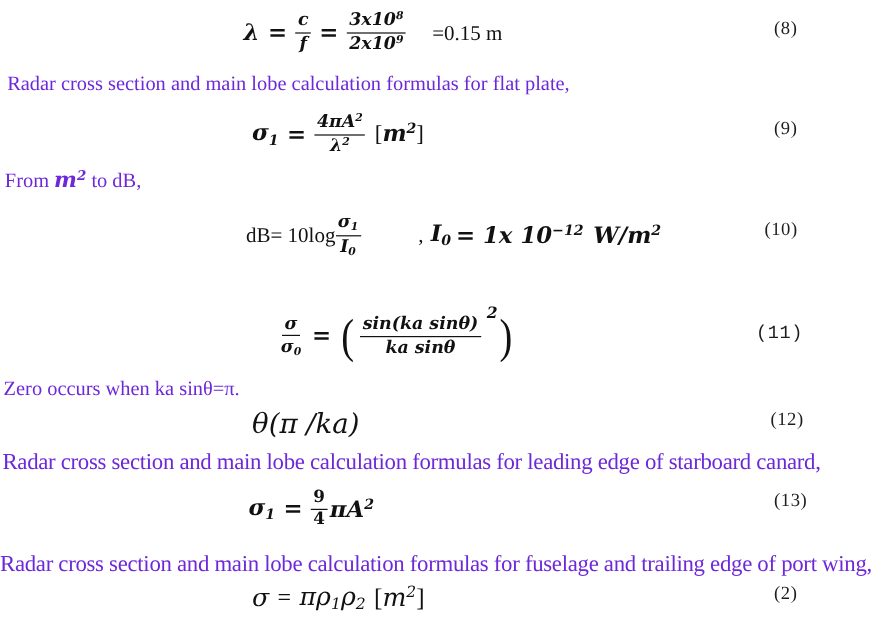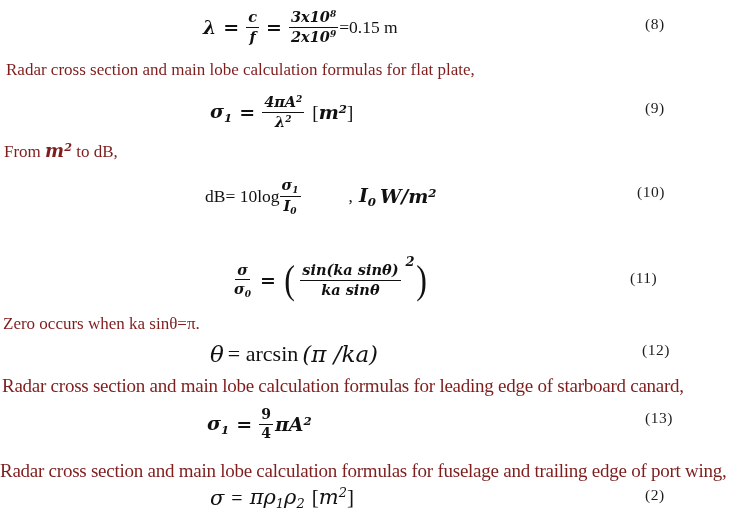--- a/index.html
+++ b/index.html
@@ -3,21 +3,21 @@
 <meta charset="utf-8">
 <style>
   * { margin:0; padding:0; box-sizing:border-box; }
   html,body { background:#ffffff; }
   .page {
     position:relative; width:740px; height:518px; background:#ffffff;
     color:#1a1a1a; overflow:hidden;
     font-family:"Liberation Serif", serif;
   }
   .row { position:absolute; white-space:nowrap; }
-  .btext { font-size:17px; color:#7f1d1d; }
+  .btext { font-size:17px; color:#6d28d9; }
   .tight { font-size:19px; letter-spacing:-0.25px; }
   .eqrow { display:flex; align-items:center; }
   .math {
     font-family:"DejaVu Serif", serif; font-style:italic; font-weight:bold;
     font-size:19px; color:#111;
   }
   .group { display:inline-block; white-space:nowrap; }
   .frac { display:inline-flex; flex-direction:column; align-items:center;
           line-height:1.12; font-size:14.5px; text-align:center; }
   .frac .num { border-bottom:1.6px solid #111; padding:0 2px 1px; }
@@ -49,21 +49,21 @@
     <span class="group mx">=</span>
     <span class="frac">
       <span class="num">c</span>
       <span class="den">f</span>
     </span>
     <span class="group mx">=</span>
     <span class="frac">
       <span class="num"><span>3x10</span><span class="sup">8</span></span>
       <span class="den"><span>2x10</span><span class="sup">9</span></span>
     </span>
-    <span class="group upright lhs17" style="margin-left:1px;">=0.15 m</span>
+    <span class="group upright lhs17" style="margin-left:22px;">=0.15 m</span>
   </div>
   <div class="row eqlabel" style="left:645px; top:15px;">(8)</div>
 
   <div class="row btext" style="left:6px; top:60px;">Radar cross section and main lobe calculation formulas for flat plate,</div>
 
   <div class="row eqrow math" style="left:210px; top:91px; height:42px;">
     <span class="group"><span>σ</span><span class="sub">1</span></span>
     <span class="group mx">=</span>
     <span class="frac">
       <span class="num"><span>4πA</span><span class="sup">2</span></span>
@@ -78,46 +78,46 @@
   </div>
 
   <div class="row eqrow math" style="left:205px; top:175px; height:42px;align-items:center;">
     <span class="group upright lhs17">dB= 10log</span>
     <span class="frac">
       <span class="num"><span>σ</span><span class="sub">1</span></span>
       <span class="den"><span>I</span><span class="sub">0</span></span>
     </span>
     <span class="group upright lhs17 gap48">,</span>
     <span class="group" style="margin-left:6px;"><span>I</span><span class="sub">0</span></span>
+    <span class="group mxs"><span>= 1x 10</span><span class="sup">−12</span></span>
     <span class="group mxs"><span>W/m</span><span class="sup">2</span></span>
   </div>
   <div class="row eqlabel" style="left:637px; top:183px;">(10)</div>
 
 
   <div class="row eqrow math" style="left:232px; top:256px; height:48px;">
     <span class="frac">
       <span class="num">σ</span>
       <span class="den"><span>σ</span><span class="sub">0</span></span>
     </span>
     <span class="group mx">=</span>
     <span class="bigparen">(</span>
     <span class="frac" style="margin:0 4px;">
       <span class="num">sin(ka sinθ)</span>
       <span class="den">ka sinθ</span>
     </span>
     <span class="exp2">2</span>
     <span class="bigparen">)</span>
   </div>
-  <div class="row eqlabel" style="left:630px; top:269px;">(11)</div>
+  <div class="row eqlabel" style="left:630px; top:269px;font-family:Liberation Mono, monospace;">(11)</div>
 
   <div class="row btext" style="left:3px; top:314px;">Zero occurs when ka sinθ=π.</div>
 
   <div class="row eqrow math m23" style="left:210px; top:339px; height:30px;">
     <span class="group">θ</span>
-    <span class="group upright mxs" style="font-size:22px;">= arcsin</span>
     <span class="group">(π /ka)</span>
   </div>
   <div class="row eqlabel" style="left:642px; top:341px;">(12)</div>
 
   <div class="row btext tight" style="left:2px; top:375px;">Radar cross section and main lobe calculation formulas for leading edge of starboard canard,</div>
 
   <div class="row eqrow math" style="left:207px; top:403px; height:42px;">
     <span class="group"><span>σ</span><span class="sub">1</span></span>
     <span class="group mx">=</span>
     <span class="frac upfrac">

